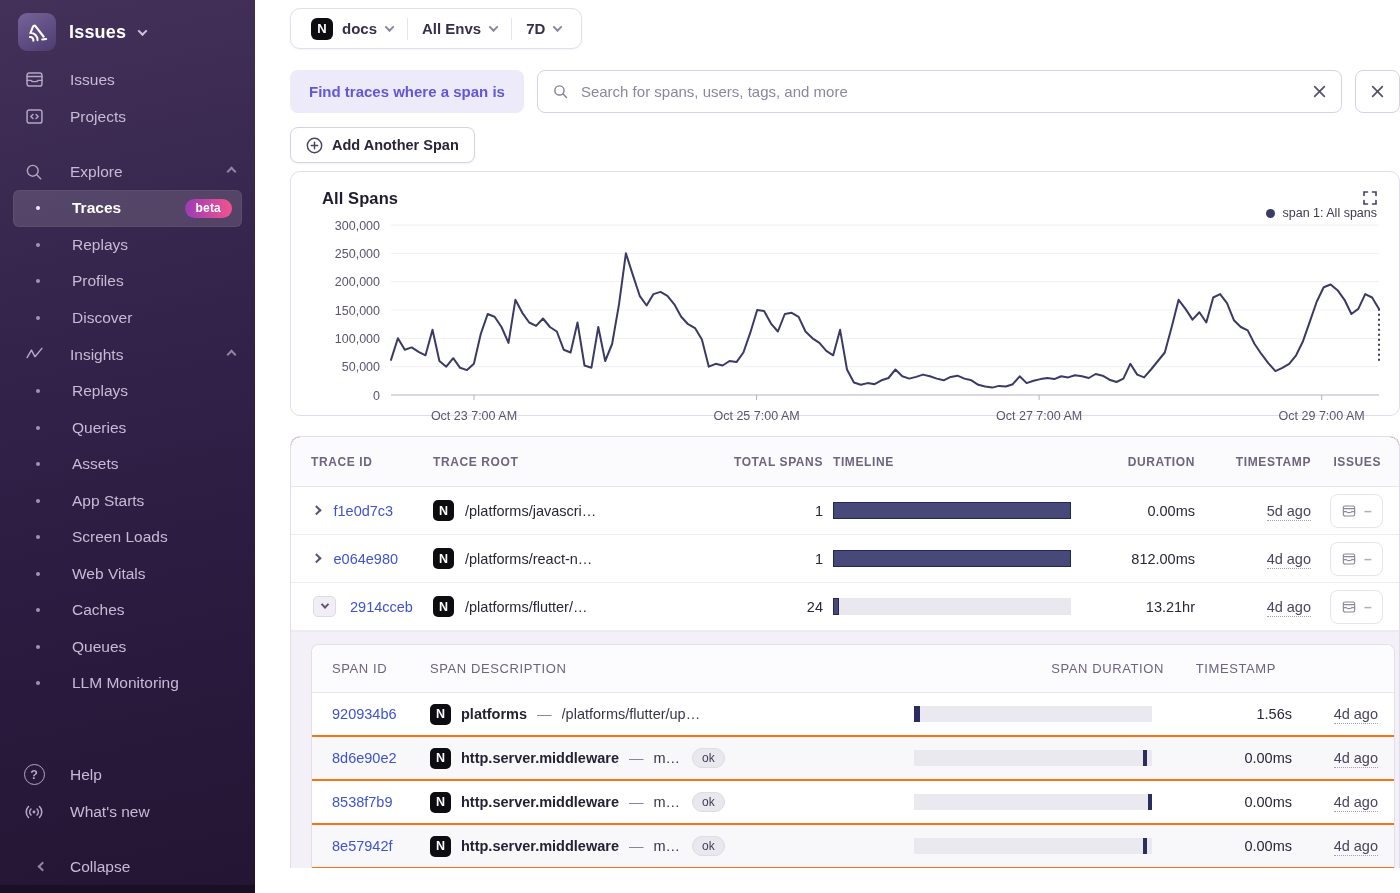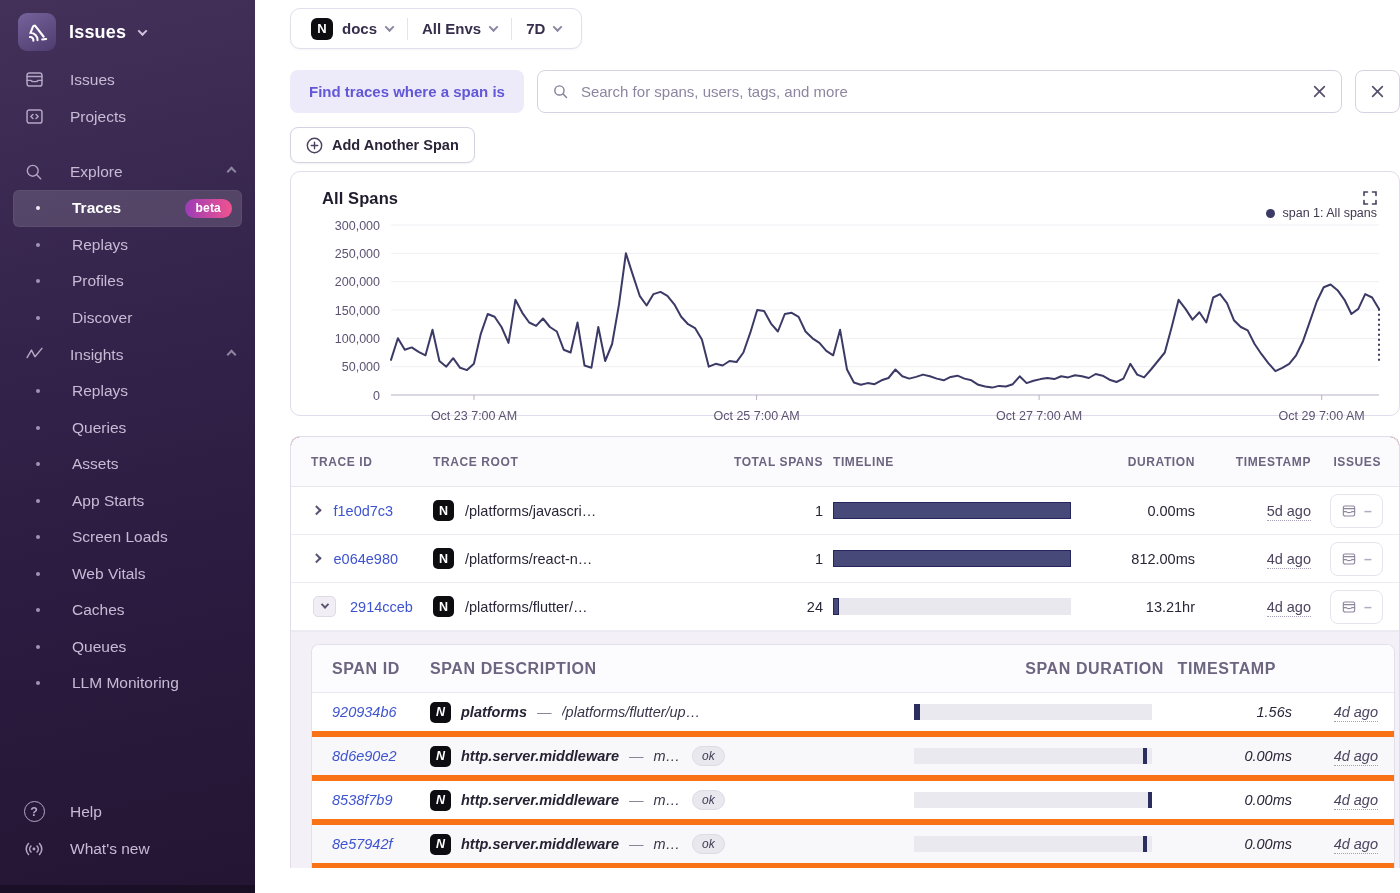--- a/index.html
+++ b/index.html
@@ -101,22 +101,22 @@
   .ts { color:#4c445f; border-bottom:1px dotted #a79fb5; padding-bottom:1px; cursor:pointer; }
   .c-iss { display:flex; justify-content:flex-end; padding-right:16px; }
   .iss-btn { width:53px; height:34px; border:1px solid #e7e3ed; border-radius:8px; background:#fff;
     display:flex; align-items:center; justify-content:center; gap:7px; cursor:pointer; }
   .dash { color:#b3adc0; font-weight:700; font-size:14px; line-height:1; }
   
   .expanded { background:#f3f1f7; border-top:1px solid #eceaf1; padding:12px 4px 0 20px; height:238px; }
   .sub-panel { background:#fff; border:1px solid #e4e0eb; border-bottom:none; border-radius:8px 8px 0 0; overflow:hidden; }
   .s-grid { display:grid; grid-template-columns:118px 1fr 252px 128px 102px; align-items:center; }
   .s-head { height:48px; background:#fcfbfd; border-bottom:1px solid #eae7f0; }
-  .s-head > div { font-size:16px; font-weight:700; letter-spacing:.6px; color:#6d6480; }
-  .s-row { height:44px; border-bottom:6px solid #f97316;font-style:italic; }
+  .s-head > div { font-size:13px; font-weight:400; letter-spacing:.6px; color:#6d6480; }
+  .s-row { height:44px; border-bottom:2px solid #f97316; }
   .s-row.alt { background:#f8f7fa; }
   .sid { padding-left:20px; }
   .c-desc { display:flex; align-items:center; gap:10px; min-width:0; font-size:14.5px; }
   .op { font-weight:700; color:#262233; white-space:nowrap; }
   .sep { color:#8c8599; }
   .target { color:#3a3448; white-space:nowrap; overflow:hidden; text-overflow:ellipsis; }
   .okpill { background:#e9e8ee; border:1px solid #dddbe4; color:#3f3d56; font-size:12px; border-radius:11px;
     padding:2px 9px; margin-left:2px; }
   .s-track { position:relative; height:16px; background:#eae9f0; margin:0 12px 0 2px; overflow:hidden; }
   .s-seg { position:absolute; top:0; bottom:0; background:#2b2d5e; min-width:4px; }
@@ -241,20 +241,26 @@
     <div class="nav-item">
       <span class="nicon">
         <svg width="22" height="22" viewBox="0 0 24 24" class="icon-stroke">
             <circle cx="12" cy="12" r="1.6" fill="#b3a6c3" stroke="none"></circle>
             <path d="M8.7 8.7a4.7 4.7 0 0 0 0 6.6M15.3 8.7a4.7 4.7 0 0 1 0 6.6M6 6a8.5 8.5 0 0 0 0 12M18 6a8.5 8.5 0 0 1 0 12"></path>
           </svg>
       </span>
       <span>What's new</span>
     </div>
     <div style="height:18px"></div>
+    <div class="nav-item">
+      <span class="nicon">
+          <span class="chev left"></span>
+        </span>
+      <span>Collapse</span>
+    </div>
   </div>
   <div class="side-strip"></div>
 </aside>
 
 <main class="main">
 
   <div class="filter-bar">
     <div class="filter-seg">
       <span class="nlogo">N</span>
       <span class="flabel">docs</span>

